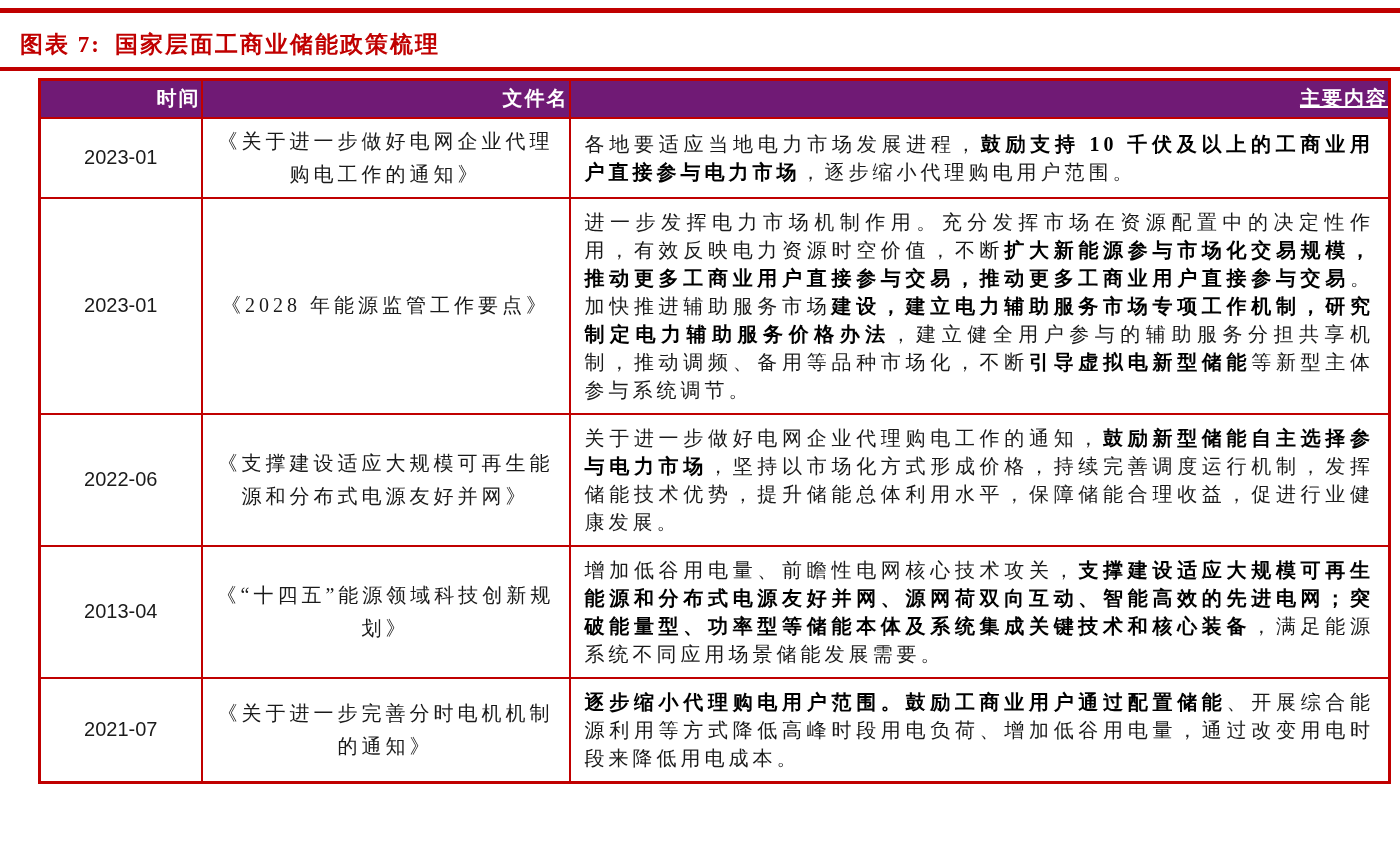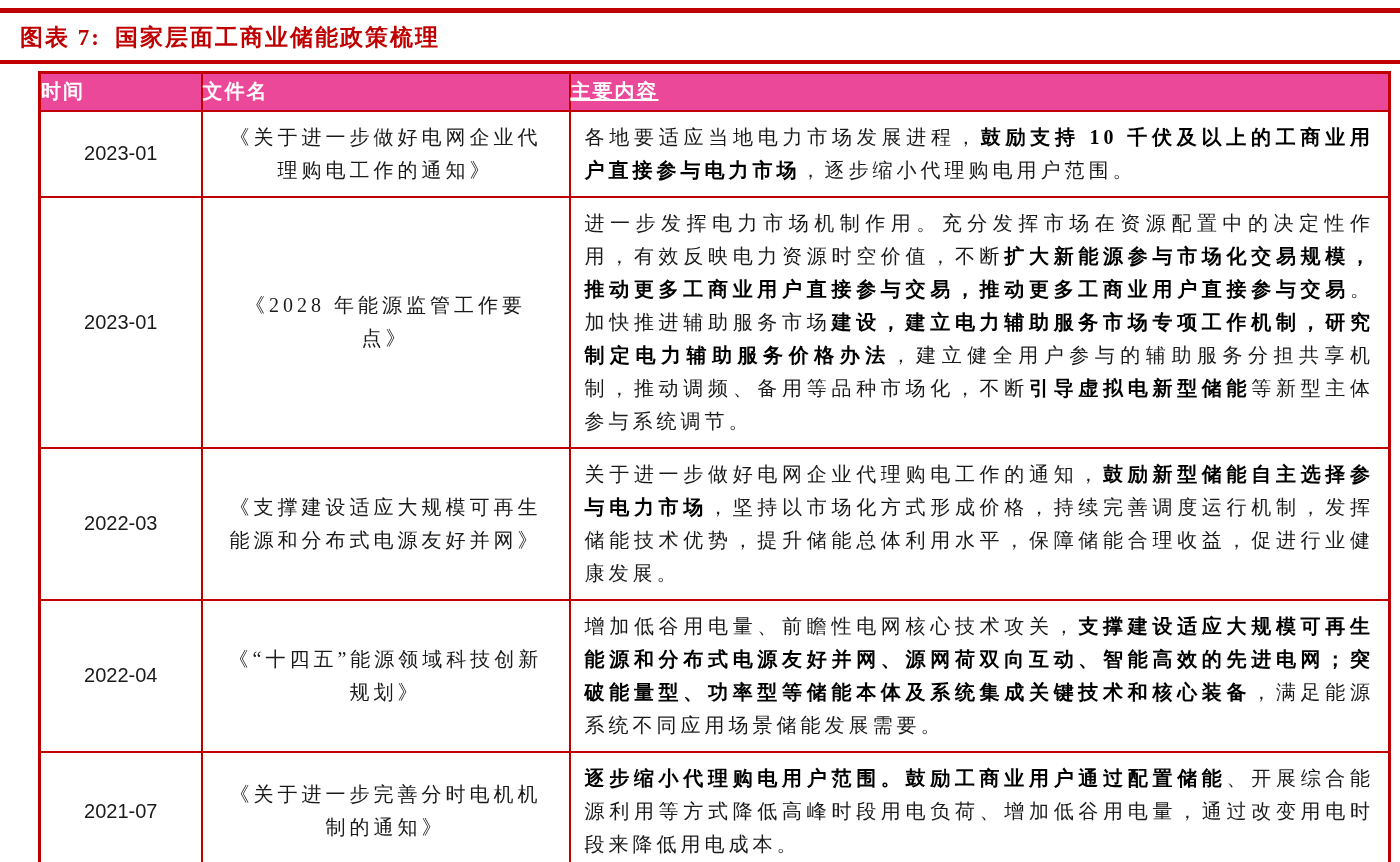--- a/index.html
+++ b/index.html
@@ -14,21 +14,21 @@
     height: 862px;
     background: #ffffff;
     overflow: hidden;
   }
   .top-rule {
     margin-top: 8px;
     height: 5px;
     background: #c00000;
   }
   .figure-title {
-    padding: 9px 0 7px 20px;
+    padding: 16px 0 7px 20px;
     color: #c00000;
     font-weight: bold;
     font-size: 23px;
     letter-spacing: 2px;
   }
   .figure-title .figure-label { margin-right: 14px; }
   .title-rule {
     height: 4px;
     background: #c00000;
   }
@@ -36,52 +36,52 @@
     margin: 7px 0 0 38px;
     width: 1350px;
     border-collapse: collapse;
     border: 3px solid #c00000;
     table-layout: fixed;
   }
   .policy-table th, .policy-table td {
     border: 2px solid #c00000;
   }
   .policy-table th {
-    background: #ec4899;
+    background: #701a75;
     color: #ffffff;
     font-weight: bold;
     font-size: 20px;
     letter-spacing: 2px;
     height: 38px;
-    text-align: left;
+    text-align: right;
   }
   .col-date    { width: 162px; }
   .col-doc     { width: 368px; }
   .col-content { width: 820px; text-decoration: underline; }
   .cell-date {
     text-align: center;
     vertical-align: middle;
     font-family: Liberation Sans, sans-serif;
     font-size: 20px;
     color: #1a1a1a;
   }
   .cell-doc {
     text-align: center;
     vertical-align: middle;
     font-size: 20px;
     letter-spacing: 4px;
     line-height: 33px;
-    padding: 6px 24px;
+    padding: 6px 8px;
     color: #1a1a1a;
   }
   .cell-content {
     vertical-align: middle;
     font-size: 20px;
     letter-spacing: 4px;
-    line-height: 33px;
+    line-height: 28px;
     padding: 9px 14px;
     text-align: justify;
     color: #1a1a1a;
   }
   .cell-content b { font-weight: bold; color: #000000; }
 </style>
 </head>
 <body>
 
 <div class="page">
@@ -107,26 +107,26 @@
           <td class="cell-date">2023-01</td>
           <td class="cell-doc">《关于进一步做好电网企业代理购电工作的通知》</td>
           <td class="cell-content"><span>各地要适应当地电力市场发展进程，</span><b>鼓励支持 10 千伏及以上的工商业用户直接参与电力市场</b><span>，逐步缩小代理购电用户范围。</span></td>
         </tr>
         <tr>
           <td class="cell-date">2023-01</td>
           <td class="cell-doc">《2028 年能源监管工作要点》</td>
           <td class="cell-content"><span>进一步发挥电力市场机制作用。充分发挥市场在资源配置中的决定性作用，有效反映电力资源时空价值，不断</span><b>扩大新能源参与市场化交易规模，推动更多工商业用户直接参与交易，推动更多工商业用户直接参与交易</b><span>。加快推进辅助服务市场</span><b>建设，建立电力辅助服务市场专项工作机制，研究制定电力辅助服务价格办法</b><span>，建立健全用户参与的辅助服务分担共享机制，推动调频、备用等品种市场化，不断</span><b>引导虚拟电新型储能</b><span>等新型主体参与系统调节。</span></td>
         </tr>
         <tr>
-          <td class="cell-date">2022-03</td>
+          <td class="cell-date">2022-06</td>
           <td class="cell-doc">《支撑建设适应大规模可再生能源和分布式电源友好并网》</td>
           <td class="cell-content"><span>关于进一步做好电网企业代理购电工作的通知，</span><b>鼓励新型储能自主选择参与电力市场</b><span>，坚持以市场化方式形成价格，持续完善调度运行机制，发挥储能技术优势，提升储能总体利用水平，保障储能合理收益，促进行业健康发展。</span></td>
         </tr>
         <tr>
-          <td class="cell-date">2022-04</td>
+          <td class="cell-date">2013-04</td>
           <td class="cell-doc">《“十四五”能源领域科技创新规划》</td>
           <td class="cell-content"><span>增加低谷用电量、前瞻性电网核心技术攻关，</span><b>支撑建设适应大规模可再生能源和分布式电源友好并网、源网荷双向互动、智能高效的先进电网；突破能量型、功率型等储能本体及系统集成关键技术和核心装备</b><span>，满足能源系统不同应用场景储能发展需要。</span></td>
         </tr>
         <tr>
           <td class="cell-date">2021-07</td>
           <td class="cell-doc">《关于进一步完善分时电机机制的通知》</td>
           <td class="cell-content"><b>逐步缩小代理购电用户范围。鼓励工商业用户通过配置储能</b><span>、开展综合能源利用等方式降低高峰时段用电负荷、增加低谷用电量，通过改变用电时段来降低用电成本。</span></td>
         </tr>
       </tbody>
   </table>

